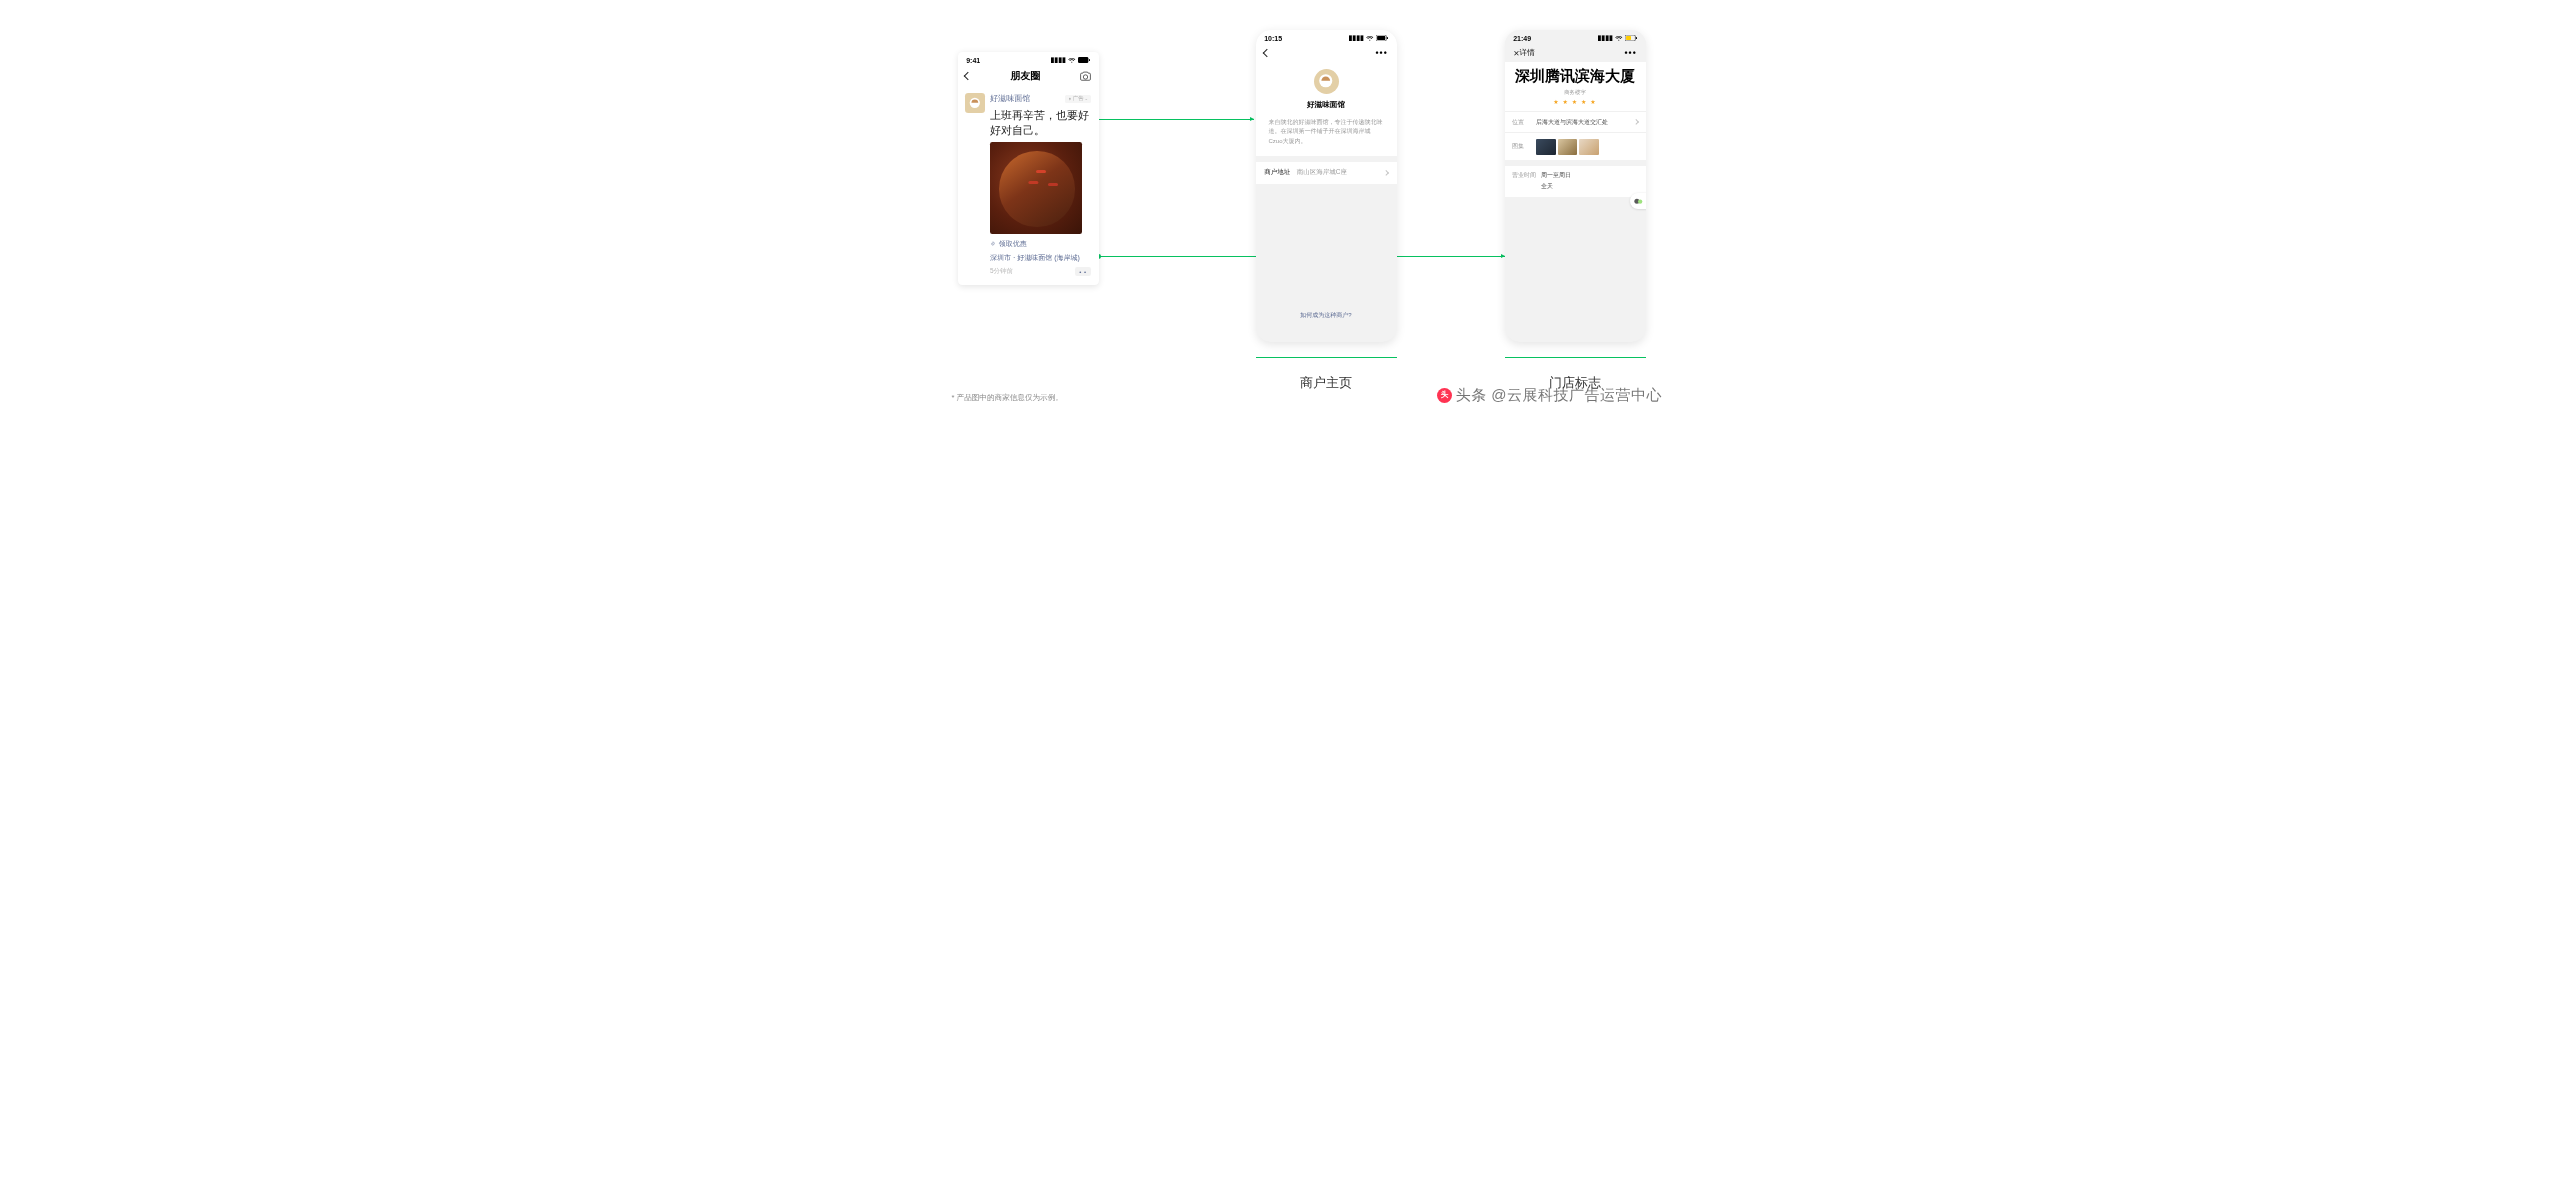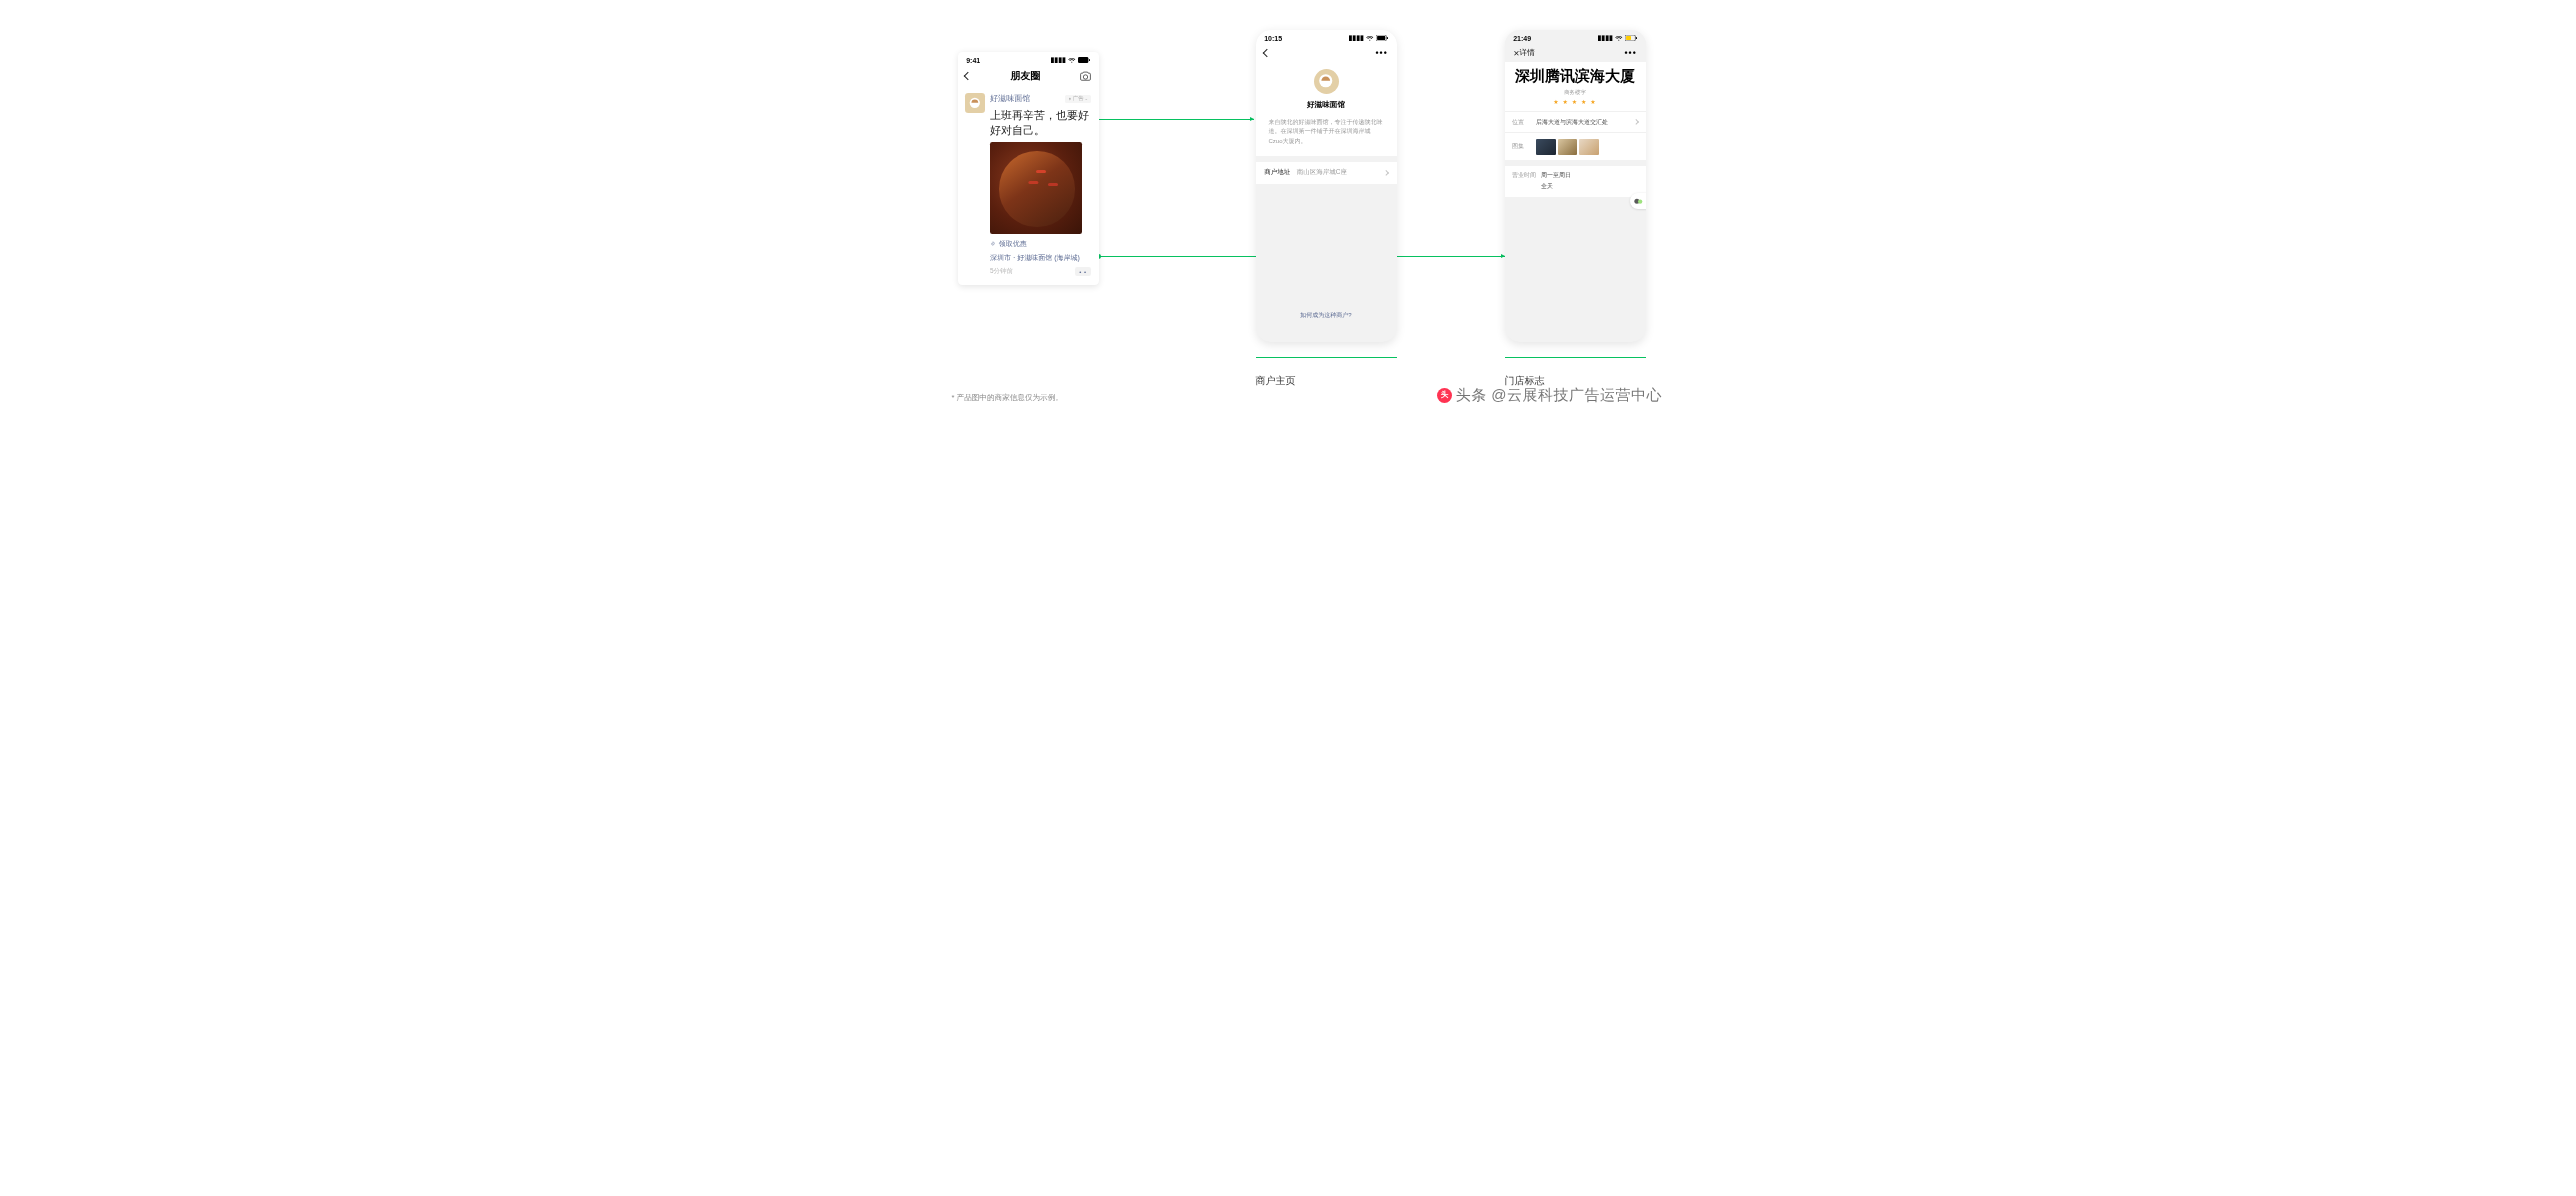--- a/index.html
+++ b/index.html
@@ -93,21 +93,21 @@
   .arrow .dot { position:absolute; left:-2.2px; top:-1.6px; width:4.3px;height:4.3px;border-radius:50%;background:#07c160;}
   .arrow .head { position:absolute; right:-0.5px; top:-2.2px; width:0;height:0;
     border-left:4.3px solid #07c160;border-top:2.7px solid transparent;border-bottom:2.7px solid transparent;}
   .arrow.a1 { left:141px; top:97px; width:204px; }
   .arrow.a2 { left:190px; top:234px; width:406px; }
 
   .divider { position:absolute; height:0.5px; background:#07c160; width:141px; }
   .divider.d1 { left:347px; top:335px; }
   .divider.d2 { left:596px; top:335px; }
 
-  .caption-lbl { position:absolute; font-size:10px; color:#333; width:141px; }
+  .caption-lbl { position:absolute; font-size:13px; color:#333; width:141px; text-align:center; }
   .caption-lbl.c1 { left:347px; top:352px; }
   .caption-lbl.c2 { left:596px; top:352px; }
 
   .footnote { position:absolute; left:43px; top:371px; font-size:7.6px; color:#888;}
   .watermark { position:absolute; right:5.4px; bottom:-2.7px; font-size:15px; color:rgba(0,0,0,.55);
     font-weight:500; letter-spacing:0.5px; display:flex; align-items:center; gap:3.3px;}
   .wm-logo{width:15px;height:15px;border-radius:50%;background:#ff3352;display:inline-flex;align-items:center;justify-content:center;color:#fff;font-size:7.6px;font-weight:700;}
 
   .chevron-left::before { content:""; display:inline-block; width:4.9px;height:4.9px;border-left:1.1px solid #222;border-bottom:1.1px solid #222;transform:rotate(45deg);}
   .chevron-right-sm::before{content:"";display:inline-block;width:3.3px;height:3.3px;border-right:0.8px solid #c5c5c5;border-top:0.8px solid #c5c5c5;transform:rotate(45deg);}

